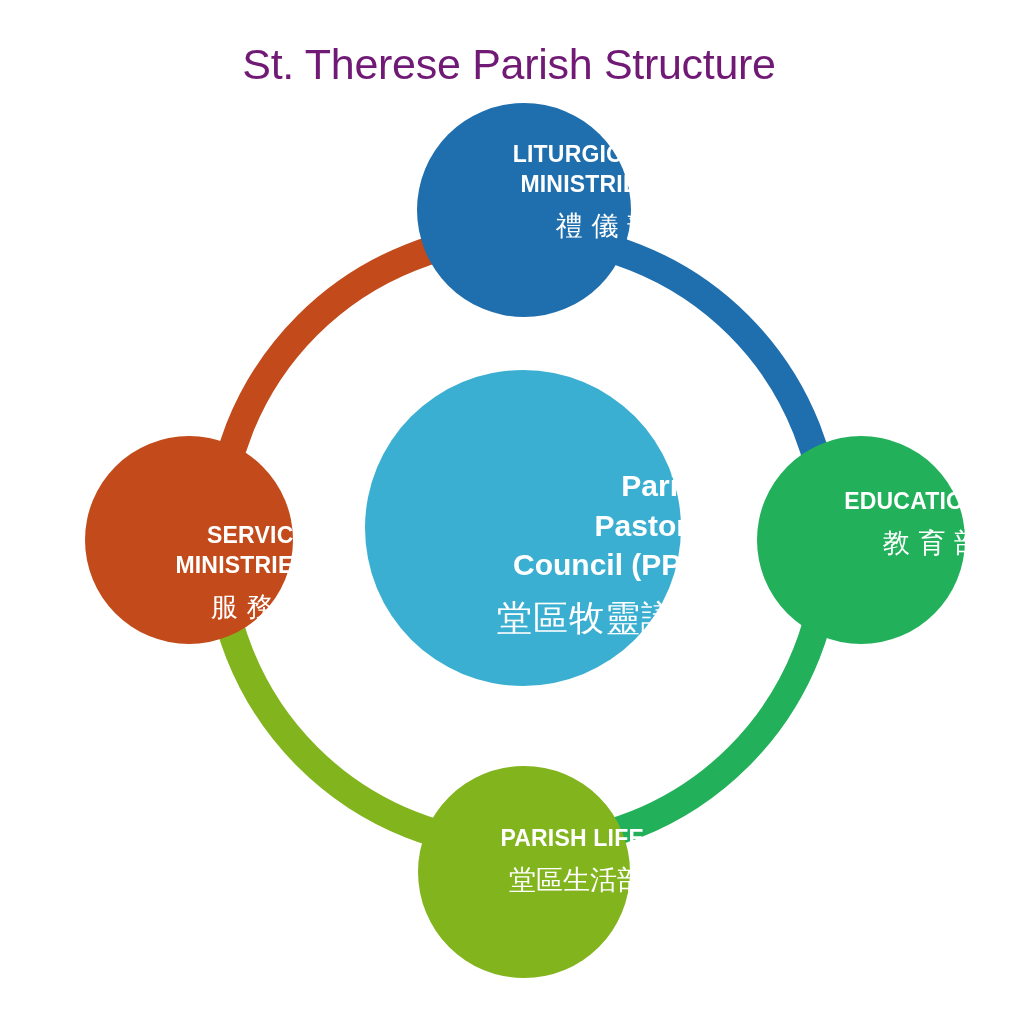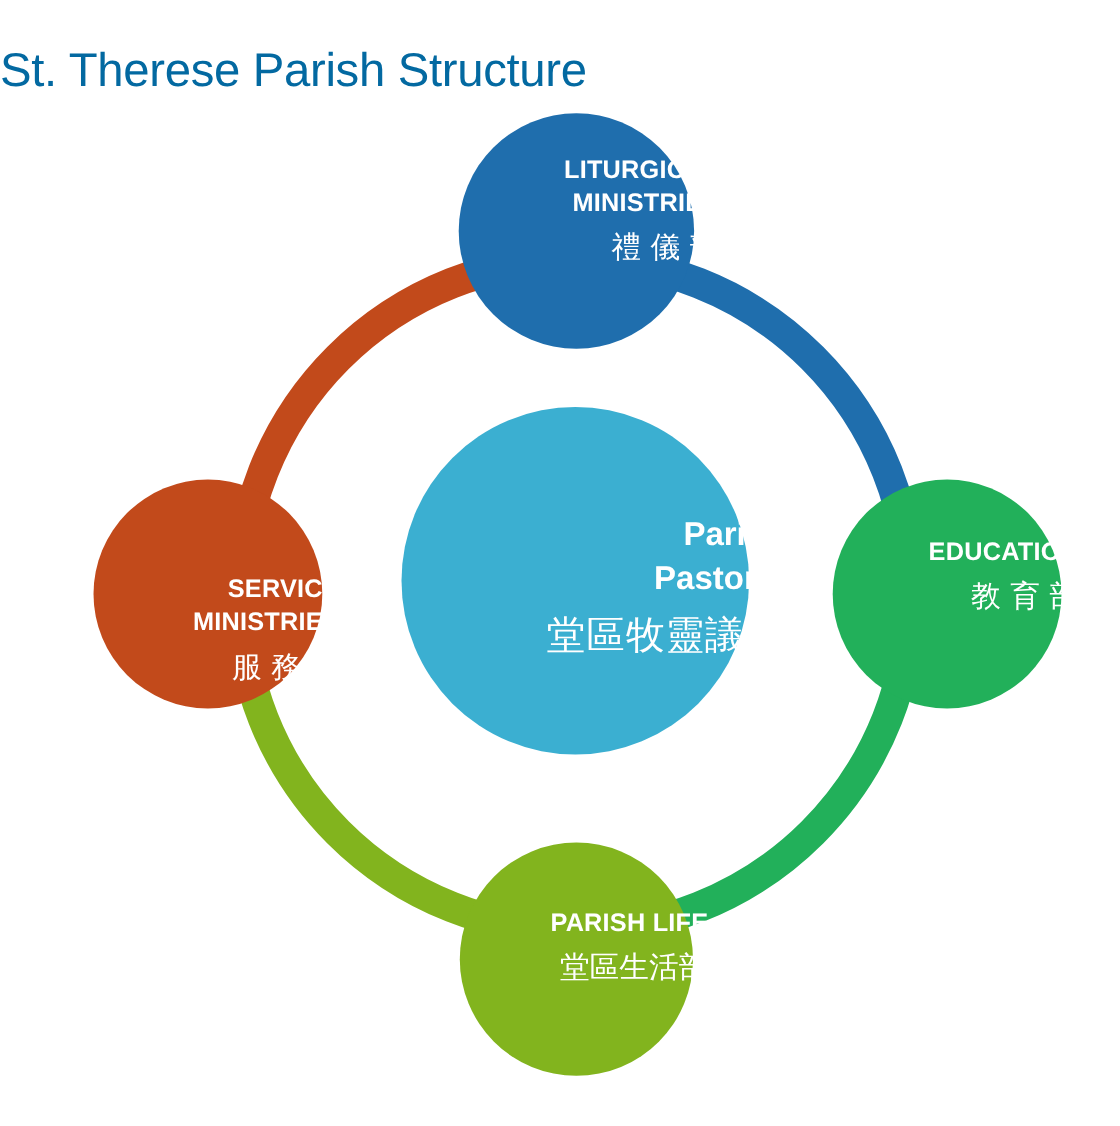--- a/index.html
+++ b/index.html
@@ -16,23 +16,24 @@
     width: 1018px;
     height: 1024px;
     background: #ffffff;
     overflow: hidden;
   }
   #page-title {
     position: absolute;
     left: 0;
     top: 40px;
     width: 1018px;
+    text-align: center;
     font-size: 43px;
     font-weight: 400;
-    color: #0369a1;
+    color: #701a75;
     letter-spacing: -0.3px;
     font-family: "Liberation Sans", "DejaVu Sans", sans-serif;
   }
   #diagram {
     position: absolute;
     left: 0;
     top: 0;
   }
   .node-label {
     position: absolute;
@@ -88,20 +89,21 @@
     <circle cx="524" cy="210" r="107" fill="#1F6EAD"></circle>
     <circle cx="861" cy="540" r="104" fill="#22B05A"></circle>
     <circle cx="524" cy="872" r="106" fill="#82B41E"></circle>
     <circle cx="189" cy="540" r="104" fill="#C24A1B"></circle>
   </svg>
 
   <div class="node-label" id="center-label" style="left:333px; top:430px; width:380px;margin-top:36px;">
     <div class="lbl-en">
       <div>Parish</div>
       <div>Pastoral</div>
+      <div>Council (PPC)</div>
     </div>
     <div class="lbl-zh">堂區牧靈議會</div>
   </div>
 
   <div class="node-label" id="label-liturgical" style="left:394px; top:140px; width:260px;">
     <div class="lbl-en">
       <div>LITURGICAL</div>
       <div>MINISTRIES</div>
     </div>
     <div class="lbl-zh">禮 儀 部</div>

